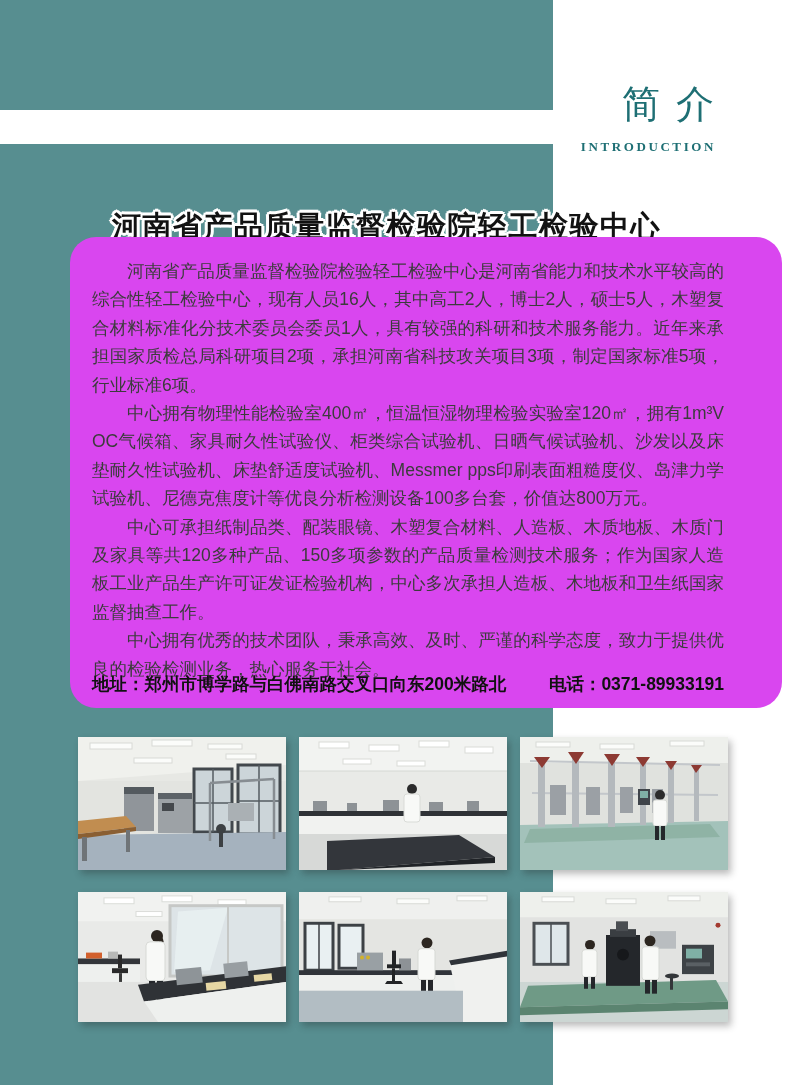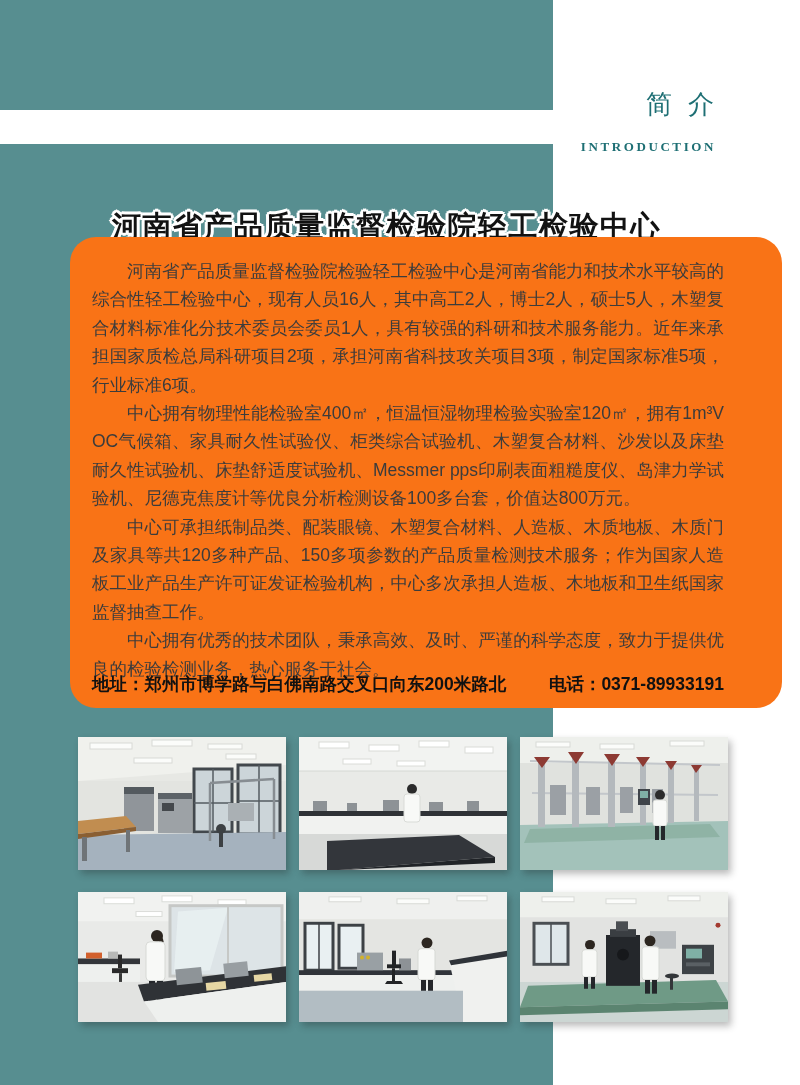--- a/index.html
+++ b/index.html
@@ -13,21 +13,21 @@
 
   
   .teal-col{position:absolute;left:0;top:0;width:553px;height:1085px;background:#578e90;}
   
   .white-stripe{position:absolute;left:0;top:110px;width:800px;height:34px;background:#ffffff;}
 
   
   .intro-badge{position:absolute;top:82px;right:86px;text-align:right;color:#1e6f74;}
   .intro-cn{
     font-family:"DejaVu Serif","Liberation Serif",serif;
-    font-size:26px;line-height:44px;letter-spacing:16px;margin-right:-16px;
+    font-size:38px;line-height:44px;letter-spacing:16px;margin-right:-16px;
     font-weight:500;
   }
   .intro-en{
     font-family:Liberation Serif, serif;
     font-size:13px;font-weight:bold;letter-spacing:2.6px;margin-top:13px;margin-right:-2px;
   }
 
   
   .page-title{
     position:absolute;left:112px;top:188px;
@@ -37,21 +37,21 @@
       -2px -2px 0 #fff, 0 -2px 0 #fff, 2px -2px 0 #fff,
       -2px 0 0 #fff, 2px 0 0 #fff,
       -2px 2px 0 #fff, 0 2px 0 #fff, 2px 2px 0 #fff,
       -3px 0 0 #fff, 3px 0 0 #fff, 0 3px 0 #fff, 0 -3px 0 #fff;
     text-align: right;
   }
 
   
   .card{
     position:absolute;left:70px;top:237px;width:712px;height:471px;
-    background:#f97316;border-radius:26px;
+    background:#d946ef;border-radius:26px;
     box-sizing:border-box;padding:20px 58px 4px 22px;
   }
   .card p{
     margin:0;color:#3c3c3c;
     font-size:17.5px;line-height:28.4px;
     text-indent:2em;text-align:justify;word-break:break-all;
   }
   .contact-bar{
     position:absolute;left:22px;right:58px;bottom:12px;
     display:flex;justify-content:space-between;align-items:flex-start;
@@ -80,21 +80,21 @@
 
   <div class="intro-badge">
     <div class="intro-cn">简介</div>
     <div class="intro-en">INTRODUCTION</div>
   </div>
 
   <h1 class="page-title">河南省产品质量监督检验院轻工检验中心</h1>
 
   <div class="card">
     <p>河南省产品质量监督检验院检验轻工检验中心是河南省能力和技术水平较高的综合性轻工检验中心，现有人员16人，其中高工2人，博士2人，硕士5人，木塑复合材料标准化分技术委员会委员1人，具有较强的科研和技术服务能力。近年来承担国家质检总局科研项目2项，承担河南省科技攻关项目3项，制定国家标准5项，行业标准6项。</p>
-    <p>中心拥有物理性能检验室400㎡，恒温恒湿物理检验实验室120㎡，拥有1m³VOC气候箱、家具耐久性试验仪、柜类综合试验机、木塑复合材料、沙发以及床垫耐久性试验机、床垫舒适度试验机、Messmer pps印刷表面粗糙度仪、岛津力学试验机、尼德克焦度计等优良分析检测设备100多台套，价值达800万元。</p>
+    <p>中心拥有物理性能检验室400㎡，恒温恒湿物理检验实验室120㎡，拥有1m³VOC气候箱、家具耐久性试验仪、柜类综合试验机、日晒气候试验机、沙发以及床垫耐久性试验机、床垫舒适度试验机、Messmer pps印刷表面粗糙度仪、岛津力学试验机、尼德克焦度计等优良分析检测设备100多台套，价值达800万元。</p>
     <p>中心可承担纸制品类、配装眼镜、木塑复合材料、人造板、木质地板、木质门及家具等共120多种产品、150多项参数的产品质量检测技术服务；作为国家人造板工业产品生产许可证发证检验机构，中心多次承担人造板、木地板和卫生纸国家监督抽查工作。</p>
     <p>中心拥有优秀的技术团队，秉承高效、及时、严谨的科学态度，致力于提供优良的检验检测业务，热心服务于社会。</p>
     <div class="contact-bar">
       <span>地址：郑州市博学路与白佛南路交叉口向东200米路北</span>
       <span>电话：0371-89933191</span>
     </div>
   </div>
 
   <div class="photo-grid">
 

